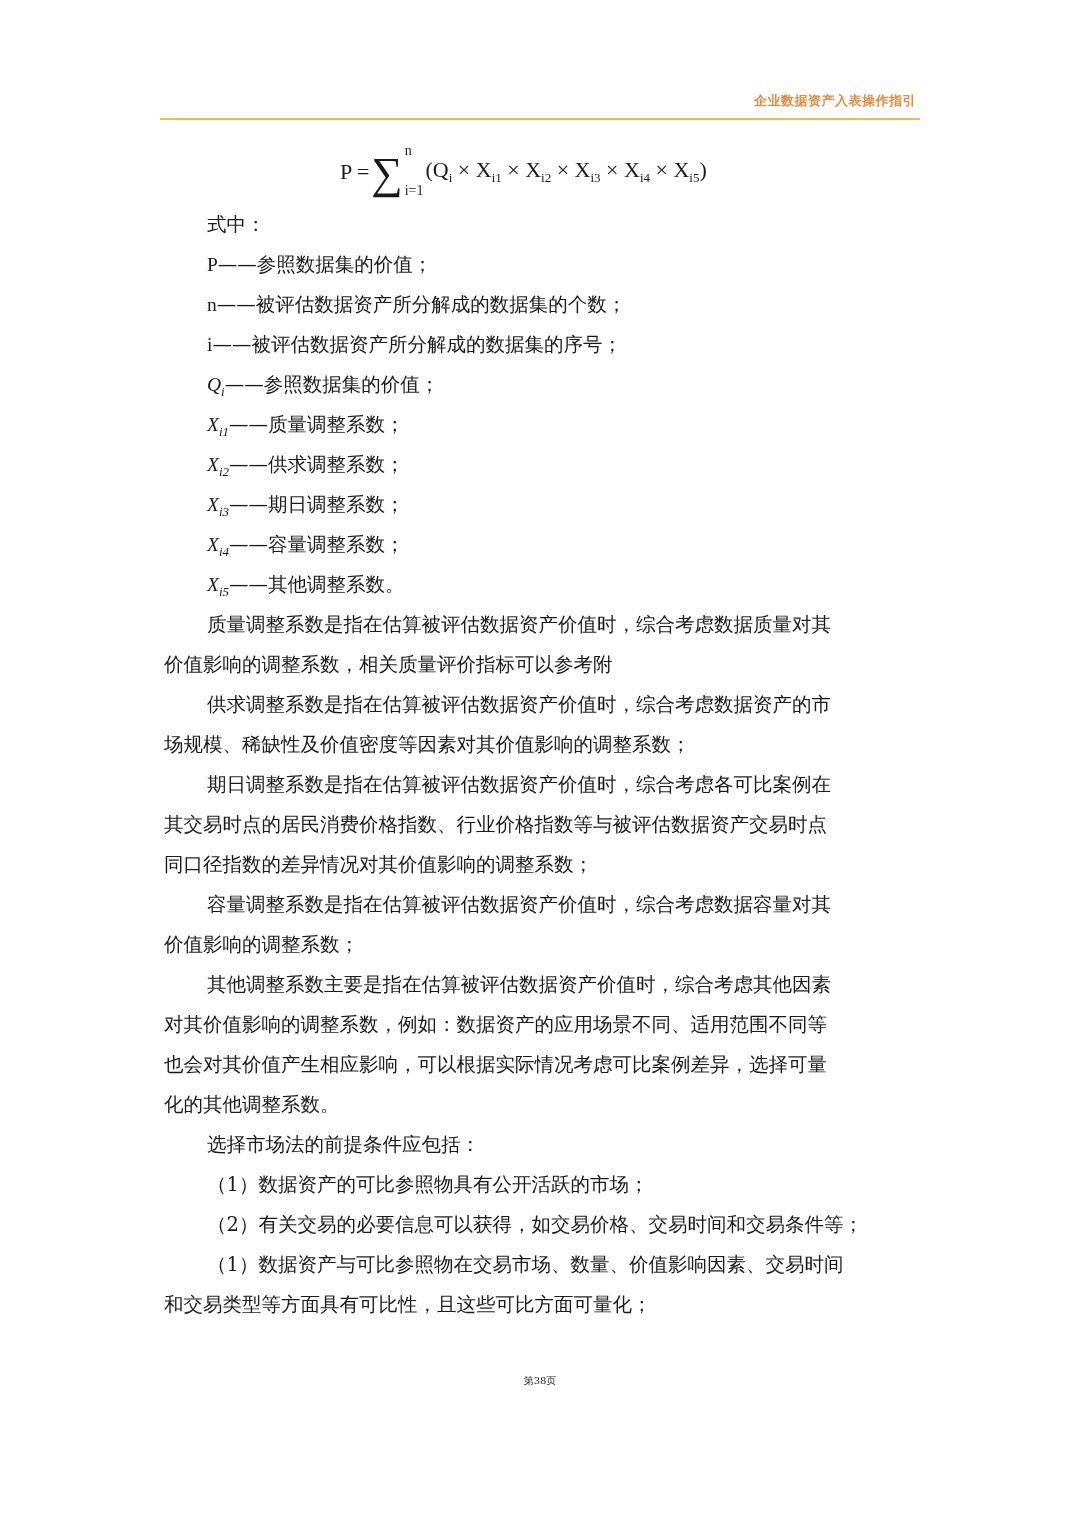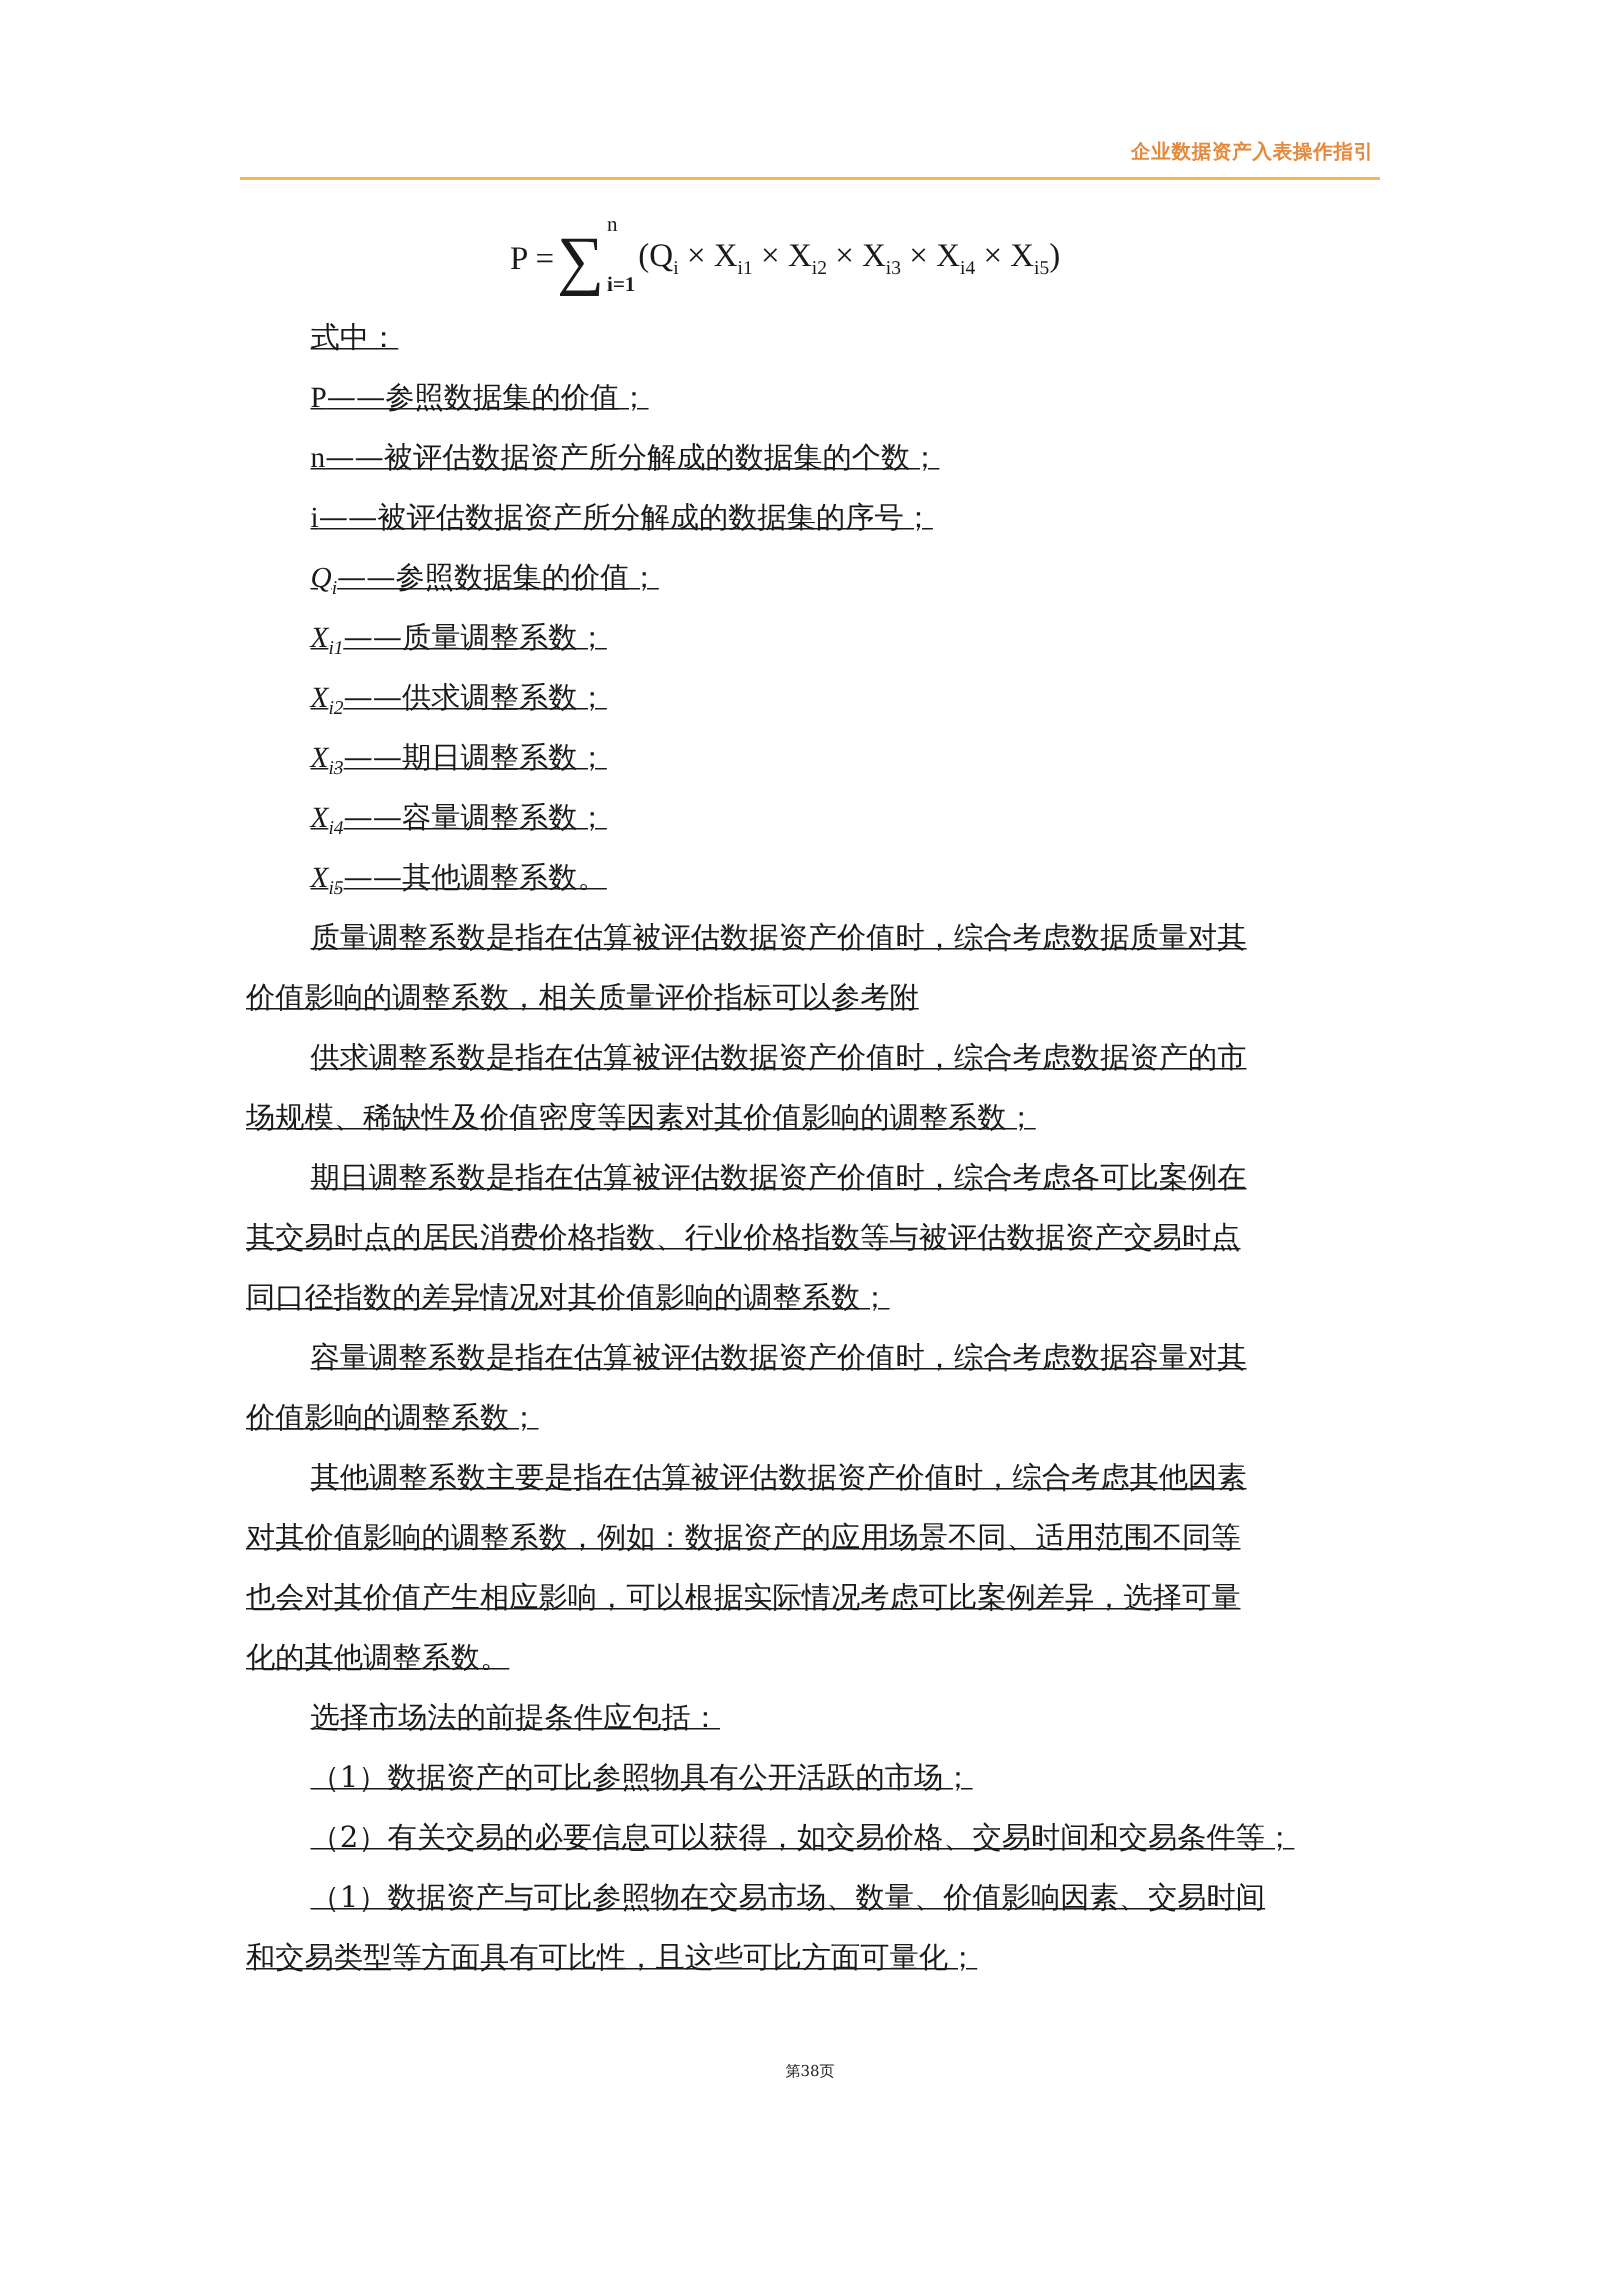--- a/index.html
+++ b/index.html
@@ -6,24 +6,24 @@
   body { width:1080px; height:1527px; position:relative; overflow:hidden;
          font-family:"DejaVu Serif","Liberation Serif",serif; color:#1a1a1a; }
   .header-title { position:absolute; right:164px; top:92px; font-family:"DejaVu Sans","Liberation Sans",sans-serif;
          font-size:13px; font-weight:bold; color:#e48a3c; letter-spacing:0.5px; }
   .header-rule { position:absolute; left:160px; width:760px; top:118px; height:2px; background:#f5b84a; }
   .formula { position:absolute; left:340px; top:150px; font-family:"Liberation Serif","DejaVu Serif",serif;
          font-size:22px; white-space:nowrap; display:flex; align-items:center; }
   .formula .sigma { font-size:44px; line-height:1; position:relative; top:2px; margin:0 2px; }
   .formula .limits { display:inline-flex; flex-direction:column; font-size:14px; line-height:1; margin-right:2px; }
   .formula .limits .up { position:relative; top:-14px; }
-  .formula .limits .low { position:relative; top:12px;font-weight:bold; }
+  .formula .limits .low { position:relative; top:12px; }
   .formula sub { font-size:13px; }
   .body-text { position:absolute; left:164px; top:205px; width:756px; font-size:19.5px; line-height:40px; }
-  .line { white-space:nowrap; height:40px;text-decoration:underline; }
+  .line { white-space:nowrap; height:40px; }
   .indent { padding-left:43px; }
   .sym { font-family:"Liberation Serif","DejaVu Serif",serif; }
   .sym-i { font-family:"Liberation Serif","DejaVu Serif",serif; font-style:italic; }
   .sym-i sub { font-size:13px; font-style:italic; }
   .page-num { position:absolute; left:0; width:1080px; top:1374px; text-align:center; font-size:10px; color:#222; }
 </style>
 </head>
 <body>
 
 <div class="header-title">企业数据资产入表操作指引</div>

